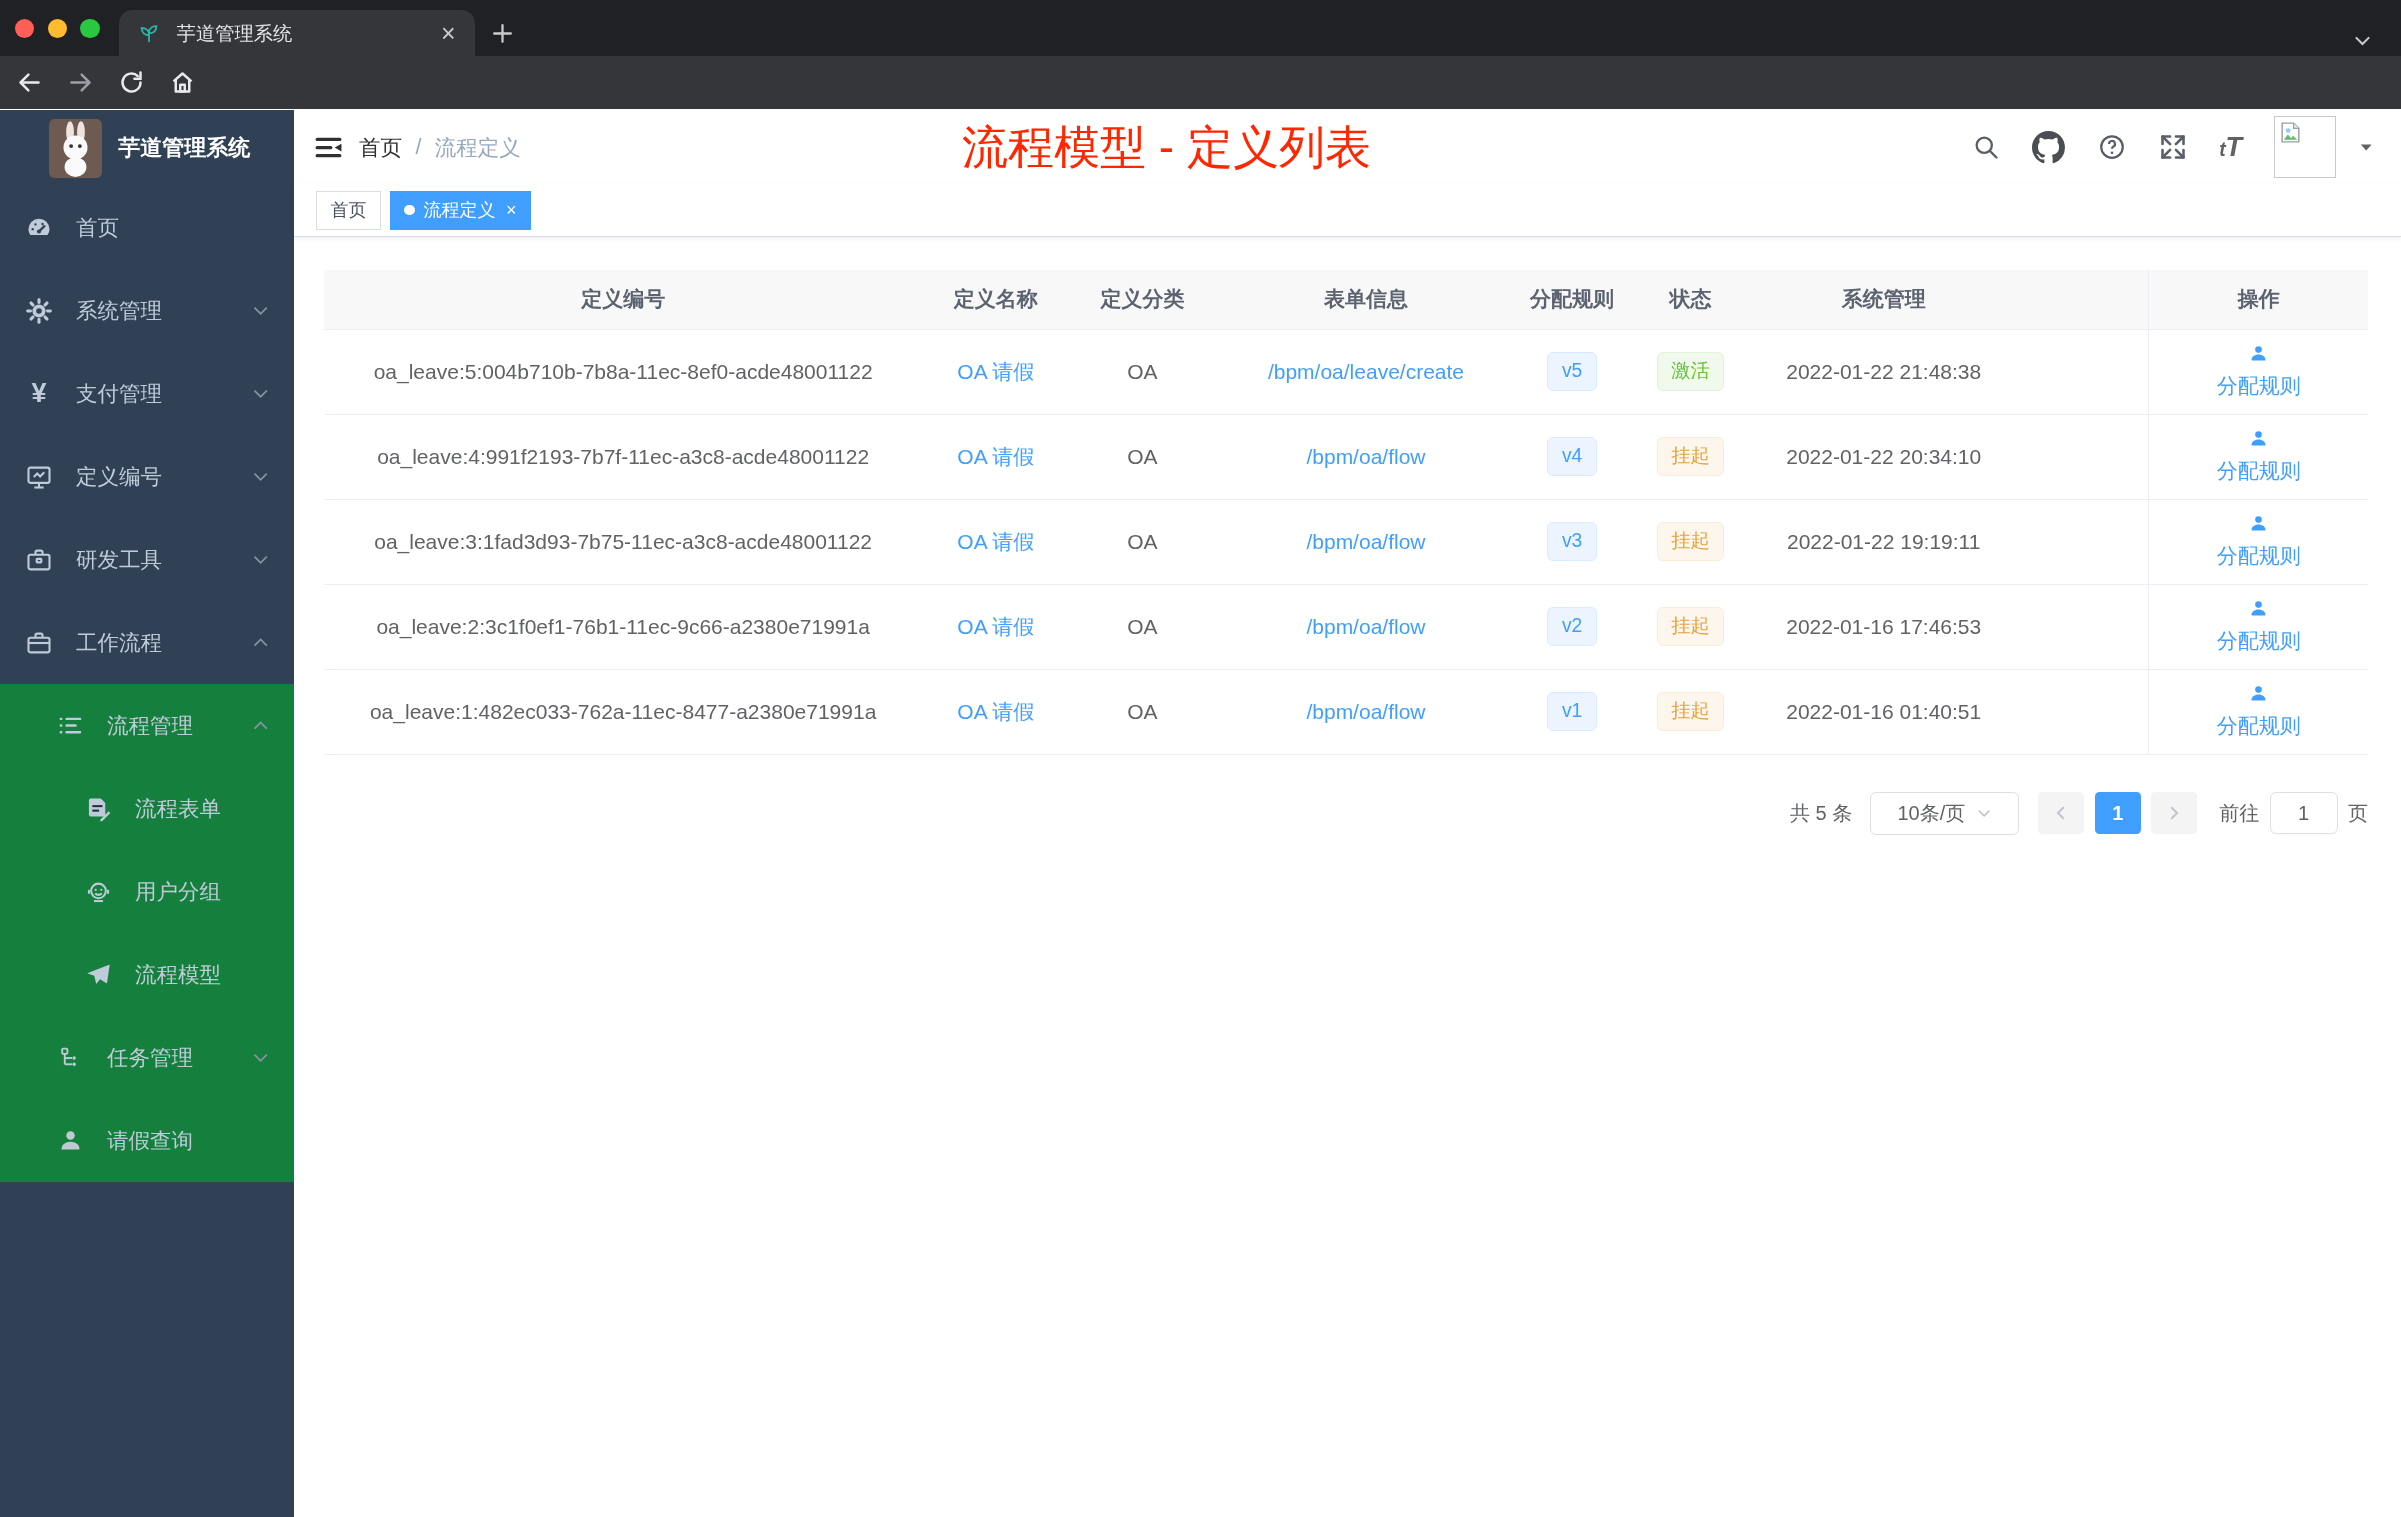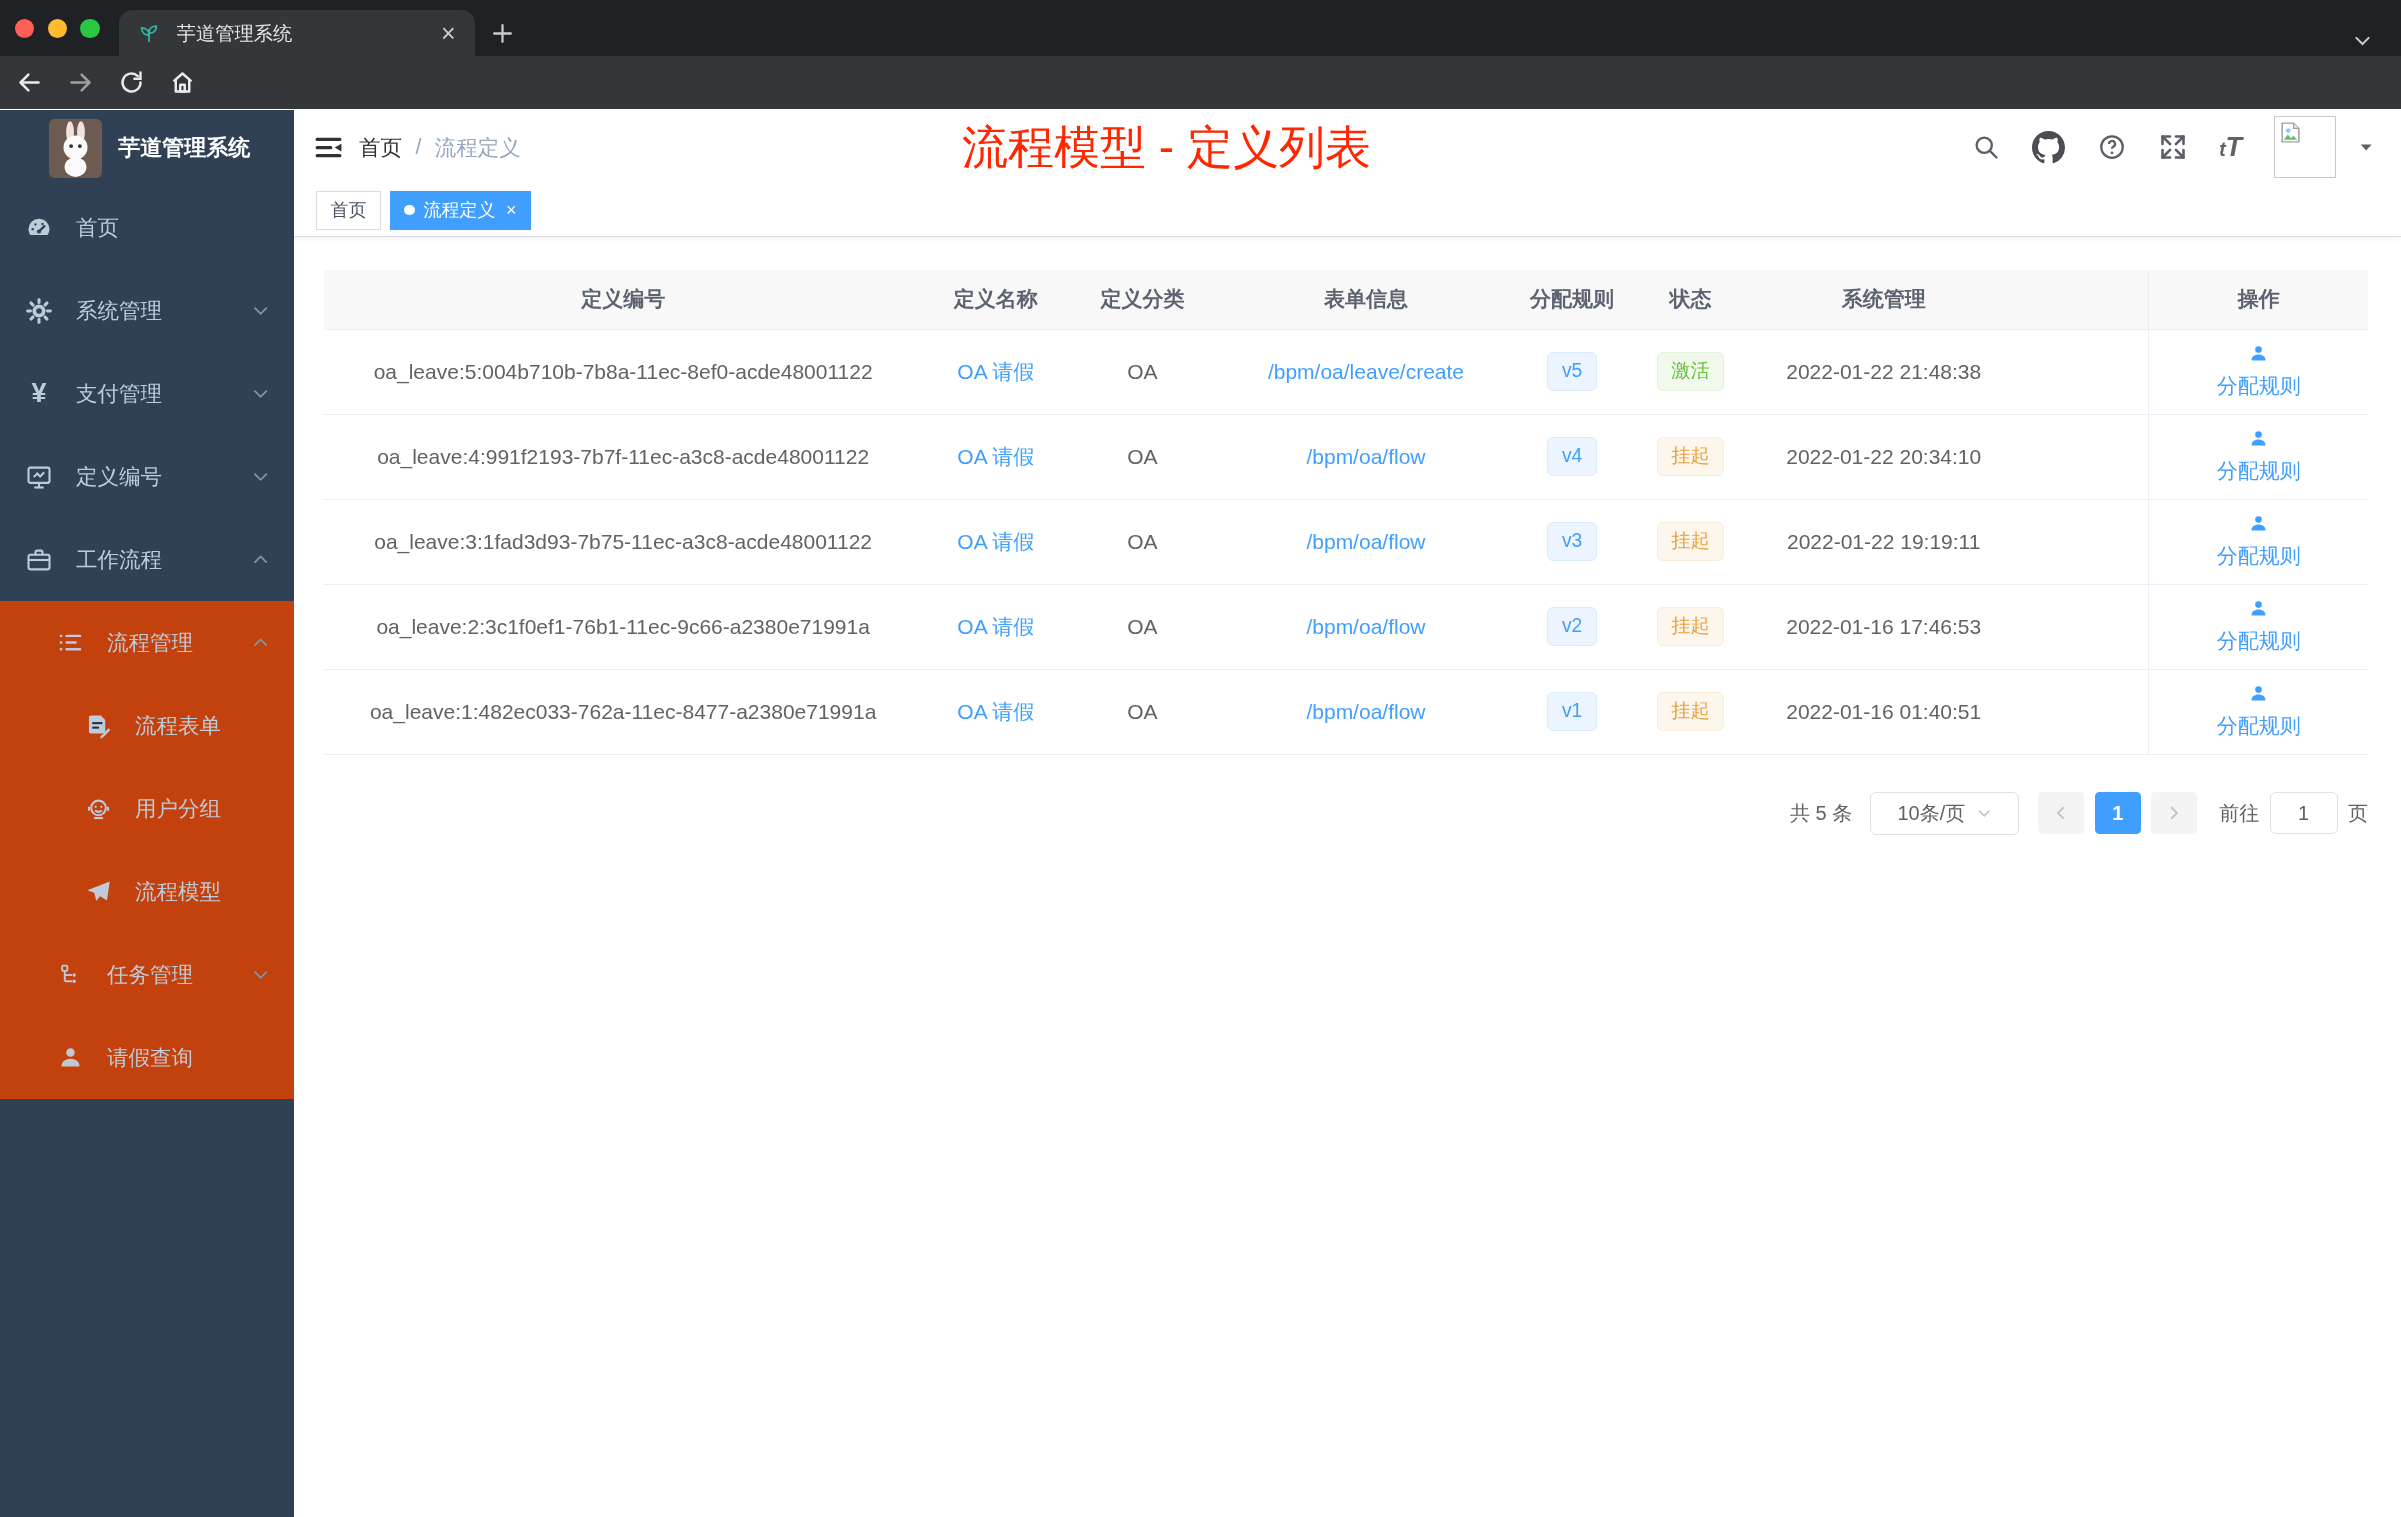--- a/index.html
+++ b/index.html
@@ -38,21 +38,21 @@
 
   
   .sidebar { position:absolute; left:0; top:110px; width:294px; height:1408px; background:#304156; }
   .logo-row { height:76px; display:flex; align-items:center; }
   .logo-avatar { width:53px; height:59px; margin-left:49px; border-radius:6px; overflow:hidden; background:#6d5a50; flex:none; }
   .logo-title { color:#fff; font-size:22px; font-weight:bold; margin-left:16.3px; white-space:nowrap; }
   .s-item { position:relative; height:83px; display:flex; align-items:center; color:#bfcbd9; font-size:21.5px; cursor:pointer; }
   .s-item .s-icon { width:30px; height:30px; display:flex; align-items:center; justify-content:center; margin-left:24px; flex:none; }
   .s-item .s-label { margin-left:22px; white-space:nowrap; }
   .s-item .s-chev { position:absolute; right:24px; color:#8593a2; }
-  .submenu { background:#c2410c; }
+  .submenu { background:#15803d; }
   .lvl2 .s-icon { margin-left:55px; }
   .lvl3 .s-icon { margin-left:83px; }
   .yen-glyph { font-size:27px; font-weight:bold; color:#bfcbd9; }
 
   
   .navbar { position:absolute; left:294px; top:110px; width:2107px; height:74px; background:#fff; }
   .hamburger { position:absolute; left:19.3px; top:22px; width:31px; height:31px; cursor:pointer; }
   .breadcrumb { position:absolute; left:65px; top:0; height:74px; display:flex; align-items:center; font-size:21.5px; }
   .bc-home { color:#303133; }
   .bc-sep { color:#97a8be; margin:0 13.4px; }
@@ -294,20 +294,35 @@
           </svg>
         </span>
       <span class="s-label">定义编号</span>
       <span class="s-chev">
         <svg width="19.3" height="19.3" viewBox="0 0 24 24" fill="none" stroke="currentColor" stroke-width="2.2" stroke-linecap="round">
             <path d="M5 9l7 7 7-7"></path>
           </svg>
         </span>
     </div>
 
+    <div class="s-item">
+      <span class="s-icon">
+        <svg width="28" height="28" viewBox="0 0 24 24" fill="none" stroke="#bfcbd9" stroke-width="1.8">
+          <rect x="3" y="7.5" width="18" height="12.5" rx="1.5"></rect>
+            <path d="M9 7.5V5.2A1.2 1.2 0 0 1 10.2 4h3.6A1.2 1.2 0 0 1 15 5.2v2.3"></path>
+          <rect x="10" y="11" width="4" height="3" rx="0.5"></rect>
+          </svg>
+        </span>
+      <span class="s-label">研发工具</span>
+      <span class="s-chev">
+        <svg width="19.3" height="19.3" viewBox="0 0 24 24" fill="none" stroke="currentColor" stroke-width="2.2" stroke-linecap="round">
+            <path d="M5 9l7 7 7-7"></path>
+          </svg>
+        </span>
+    </div>
 
     <div class="s-item">
       <span class="s-icon">
         <svg width="28" height="28" viewBox="0 0 24 24" fill="none" stroke="#bfcbd9" stroke-width="1.8">
           <rect x="3" y="7.5" width="18" height="12.5" rx="1.5"></rect>
             <path d="M9 7.5V5.2A1.2 1.2 0 0 1 10.2 4h3.6A1.2 1.2 0 0 1 15 5.2v2.3"></path>
           <path d="M3 12h18"></path>
           </svg>
         </span>
       <span class="s-label">工作流程</span>

